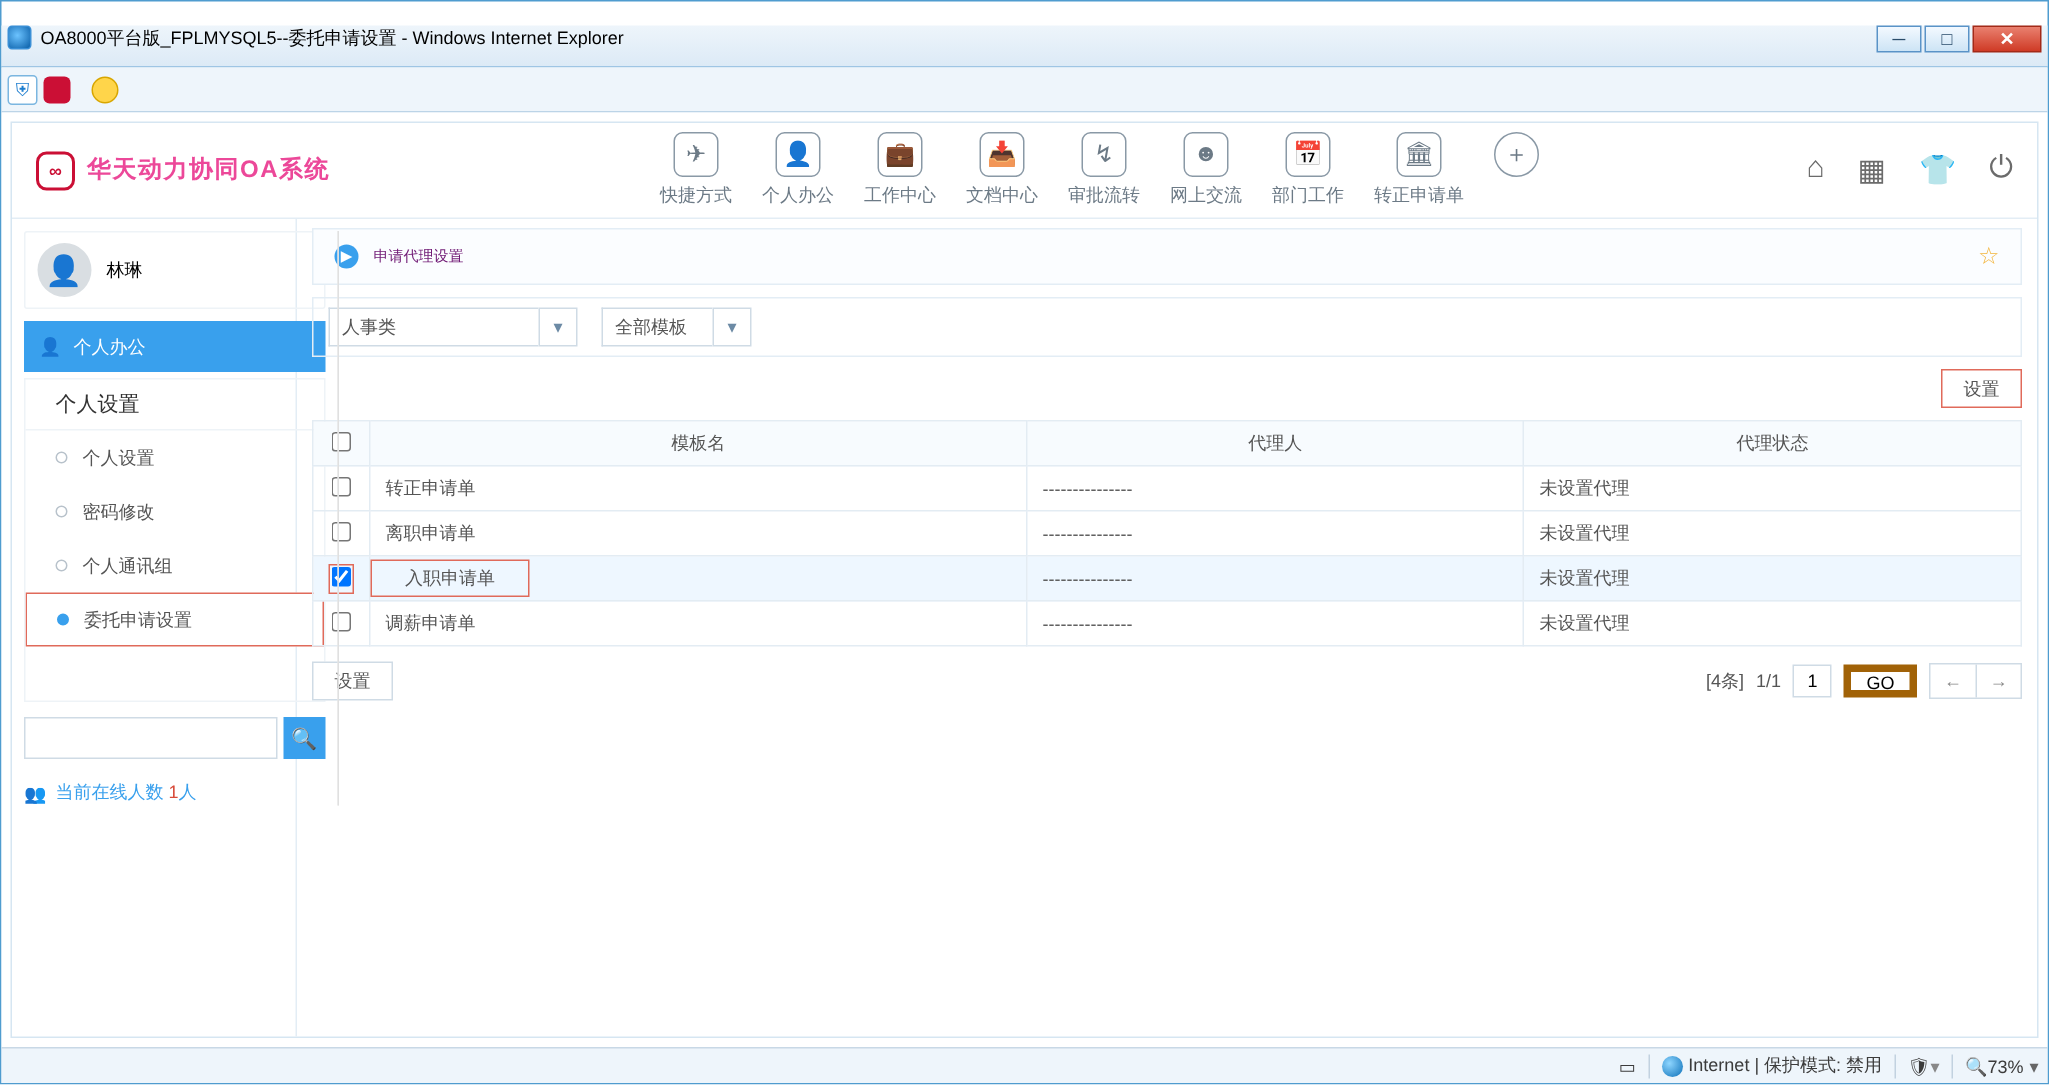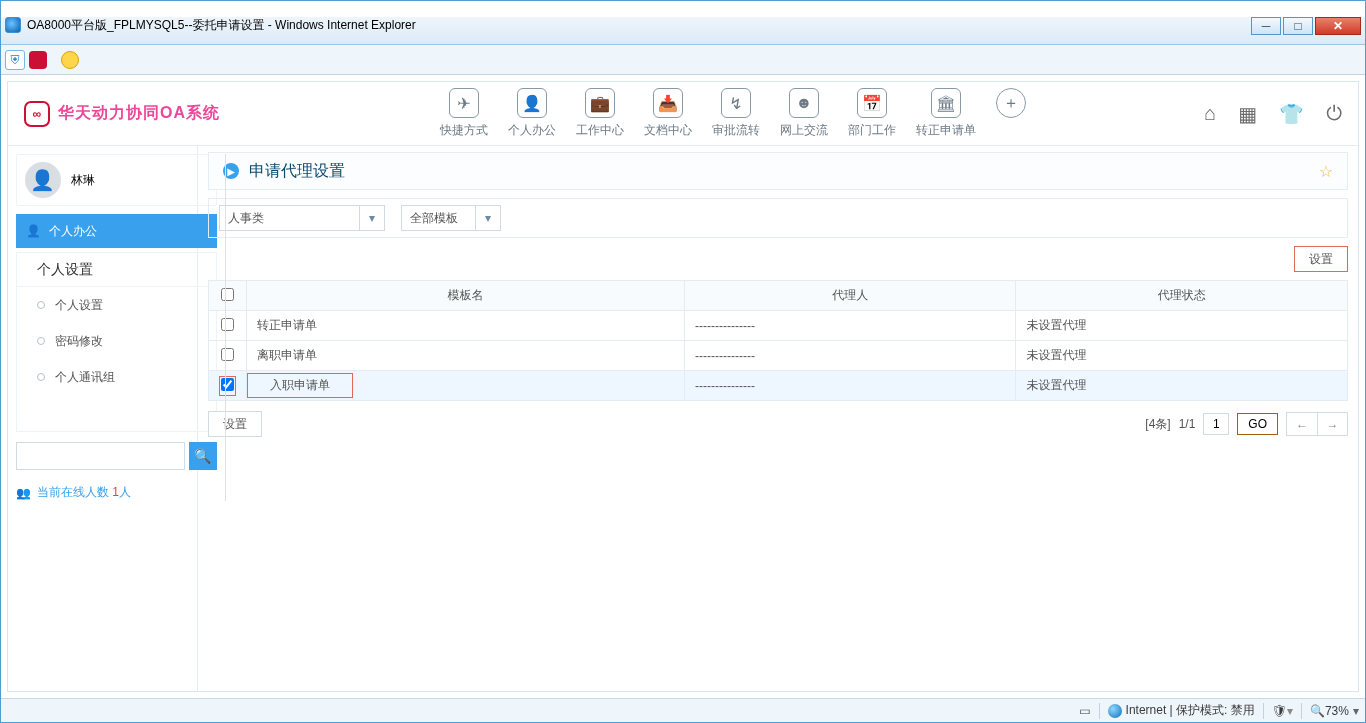--- a/index.html
+++ b/index.html
@@ -44,41 +44,41 @@
 .sb-item.active{border:1px solid #e06a5a;background:#fff;}
 .sb-item.active .dot{background:#39a0ed;border-color:#39a0ed;}
 .sb-search{display:flex;gap:4px;margin:10px 8px 0 0;}
 .sb-search input{flex:1;height:28px;border:1px solid #cfdbe5;padding:0 6px;}
 .sb-search .btn{width:28px;height:28px;background:#39a0ed;display:flex;align-items:center;justify-content:center;color:#fff;font-size:14px;}
 .online{margin:14px 8px 0 0;color:#39a0ed;display:flex;align-items:center;gap:6px;}
 .online .num{color:#d84b3a;}
 .main{flex:1;padding:6px 10px 10px 10px;display:flex;flex-direction:column;gap:8px;}
 .panel-head{height:38px;border:1px solid #e3edf5;background:#fbfdff;display:flex;align-items:center;padding:0 14px;gap:10px;}
 .panel-head .arrow{width:16px;height:16px;border-radius:50%;background:#39a0ed;color:#fff;display:flex;align-items:center;justify-content:center;font-size:10px;}
-.panel-head .ptitle{color:#0c4a6e;font-size:16px;}
+.panel-head .ptitle{color:#701a75;font-size:10px;}
 .panel-head .star{margin-left:auto;color:#f3b63f;font-size:16px;}
 .filter-row{height:40px;border:1px solid #e3edf5;display:flex;align-items:center;padding:0 10px;gap:16px;}
 .combo{display:flex;}
 .combo input{width:140px;height:26px;border:1px solid #cfdbe5;border-right:none;padding:0 8px;color:#555;}
 .combo .dd{width:26px;height:26px;border:1px solid #cfdbe5;display:flex;align-items:center;justify-content:center;color:#6c8aa5;background:#fff;}
 .combo.sm input{width:74px;}
 .action-row{display:flex;justify-content:flex-end;}
 .btn-outline{height:26px;padding:0 14px;border:1px solid #cfdbe5;background:#fff;color:#555;display:flex;align-items:center;cursor:pointer;}
 .btn-outline.hl{border:1.5px solid #e06a5a;}
 table.grid{width:100%;border-collapse:collapse;border:1px solid #d9e3ec;}
 .grid th,.grid td{border:1px solid #e3ecf3;height:30px;padding:0 10px;text-align:left;color:#555;margin-left:13px;}
 .grid th{background:#f7fbfe;text-align:center;font-weight:normal;}
 .grid th.chk,.grid td.chk{width:34px;text-align:center;}
 .grid tr.sel td{background:#eef7ff;}
 .cell-hl{display:inline-block;border:1px solid #e06a5a;padding:3px 22px;margin:-3px -10px;}
 .chk-hl{display:inline-block;border:1px solid #e06a5a;padding:1px;}
 .footer-row{display:flex;align-items:center;gap:10px;margin-top:2px;}
 .footer-row .right{margin-left:auto;display:flex;align-items:center;gap:8px;color:#555;}
 .page-input{width:26px;height:22px;border:1px solid #cfdbe5;text-align:center;}
-.go-btn{height:22px;padding:0 10px;border:1px solid #a16207;background:#fff;}
+.go-btn{height:22px;padding:0 10px;border:5px solid #a16207;background:#fff;}
 .pager-btns{display:flex;border:1px solid #cfdbe5;}
 .pager-btns span{width:30px;height:22px;display:flex;align-items:center;justify-content:center;color:#888;}
 .pager-btns span+span{border-left:1px solid #cfdbe5;}
 .statusbar{height:24px;border-top:1px solid #c8d8e6;background:#eef5fb;display:flex;align-items:center;padding:0 6px;color:#3b3b3b;}
 .statusbar .sep{width:1px;height:16px;background:#c2d2e0;margin:0 8px;}
 .statusbar .globe{width:14px;height:14px;border-radius:50%;background:radial-gradient(circle at 35% 35%,#8fd6ff,#0a6fb8);margin-right:4px;}
 .sb-scroll{width:12px;background:#f0f0f0;border-left:1px solid #e0e0e0;position:relative;}
 .sb-thumb{position:absolute;left:1px;right:1px;top:4px;height:120px;background:#cfd5da;border-radius:2px;}
 .sidebar-wrap{display:flex;}
 .sidebar-inner{flex:1;}
@@ -177,20 +177,24 @@
                       <span>个人设置</span>
                     </div>
                     <div class="sb-item">
                       <span class="dot"></span>
                       <span>密码修改</span>
                     </div>
                     <div class="sb-item">
                       <span class="dot"></span>
                       <span>个人通讯组</span>
                     </div>
+                    <div class="sb-item active">
+                      <span class="dot"></span>
+                      <span>委托申请设置</span>
+                    </div>
                     <div class="sb-item"></div>
                   </div>
               </div>
               <div class="sb-search">
                 <input type="text" style="">
                 <div class="btn">🔍</div>
               </div>
               <div class="online">
                 <span>👥</span>
                 <span><span>当前在线人数 </span><span class="num">1</span><span>人</span></span>
@@ -242,20 +246,26 @@
                   <td>离职申请单</td>
                   <td>---------------</td>
                   <td>未设置代理</td>
                 </tr>
                 <tr class="sel">
                   <td class="chk"><span class="chk-hl"><input type="checkbox" checked="" style=""></span></td>
                   <td><span class="cell-hl">入职申请单</span></td>
                   <td>---------------</td>
                   <td>未设置代理</td>
                 </tr>
+                <tr>
+                  <td class="chk"><input type="checkbox" style=""></td>
+                  <td>调薪申请单</td>
+                  <td>---------------</td>
+                  <td>未设置代理</td>
+                </tr>
               </tbody>
           </table>
           <div class="footer-row">
             <div class="btn-outline">设置</div>
             <div class="right">
               <span>[4条]</span>
               <span>1/1</span>
               <input class="page-input" value="1" style="">
               <button class="go-btn">GO</button>
               <div class="pager-btns">

